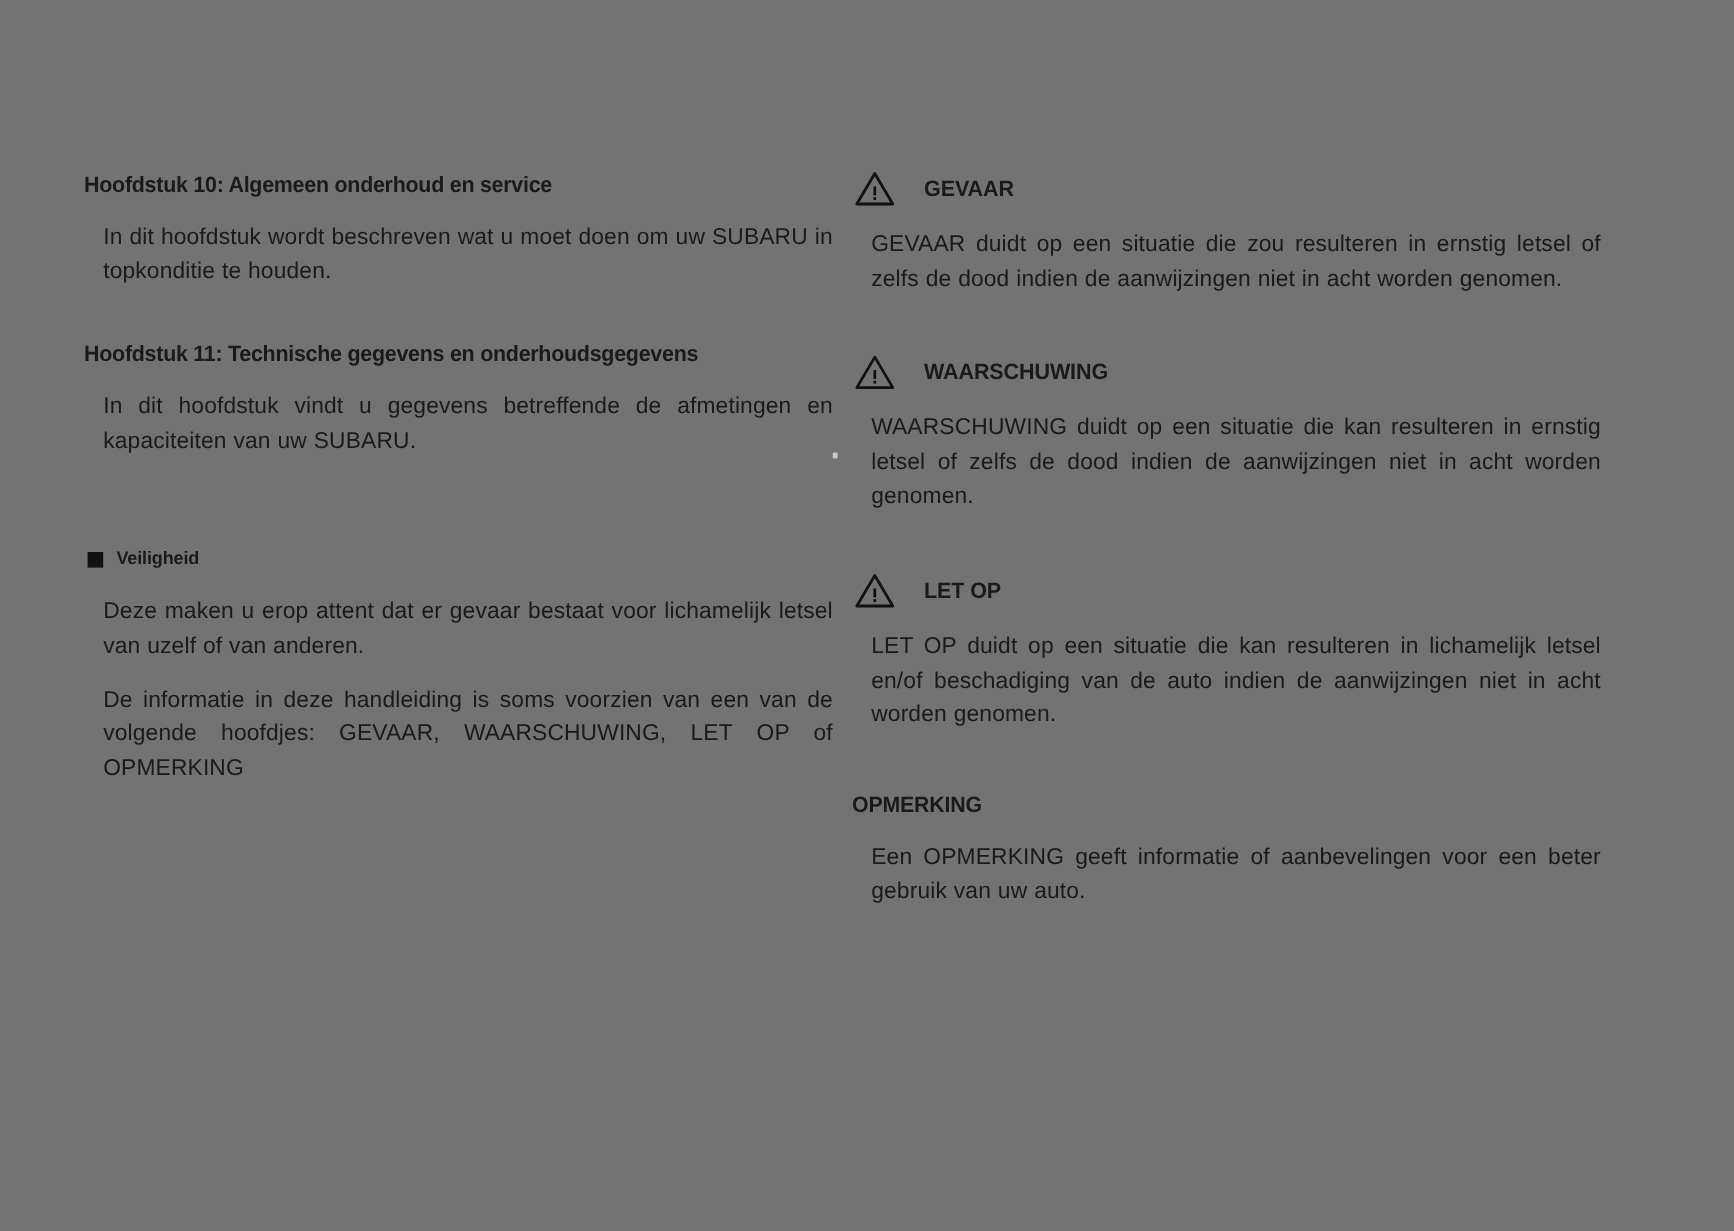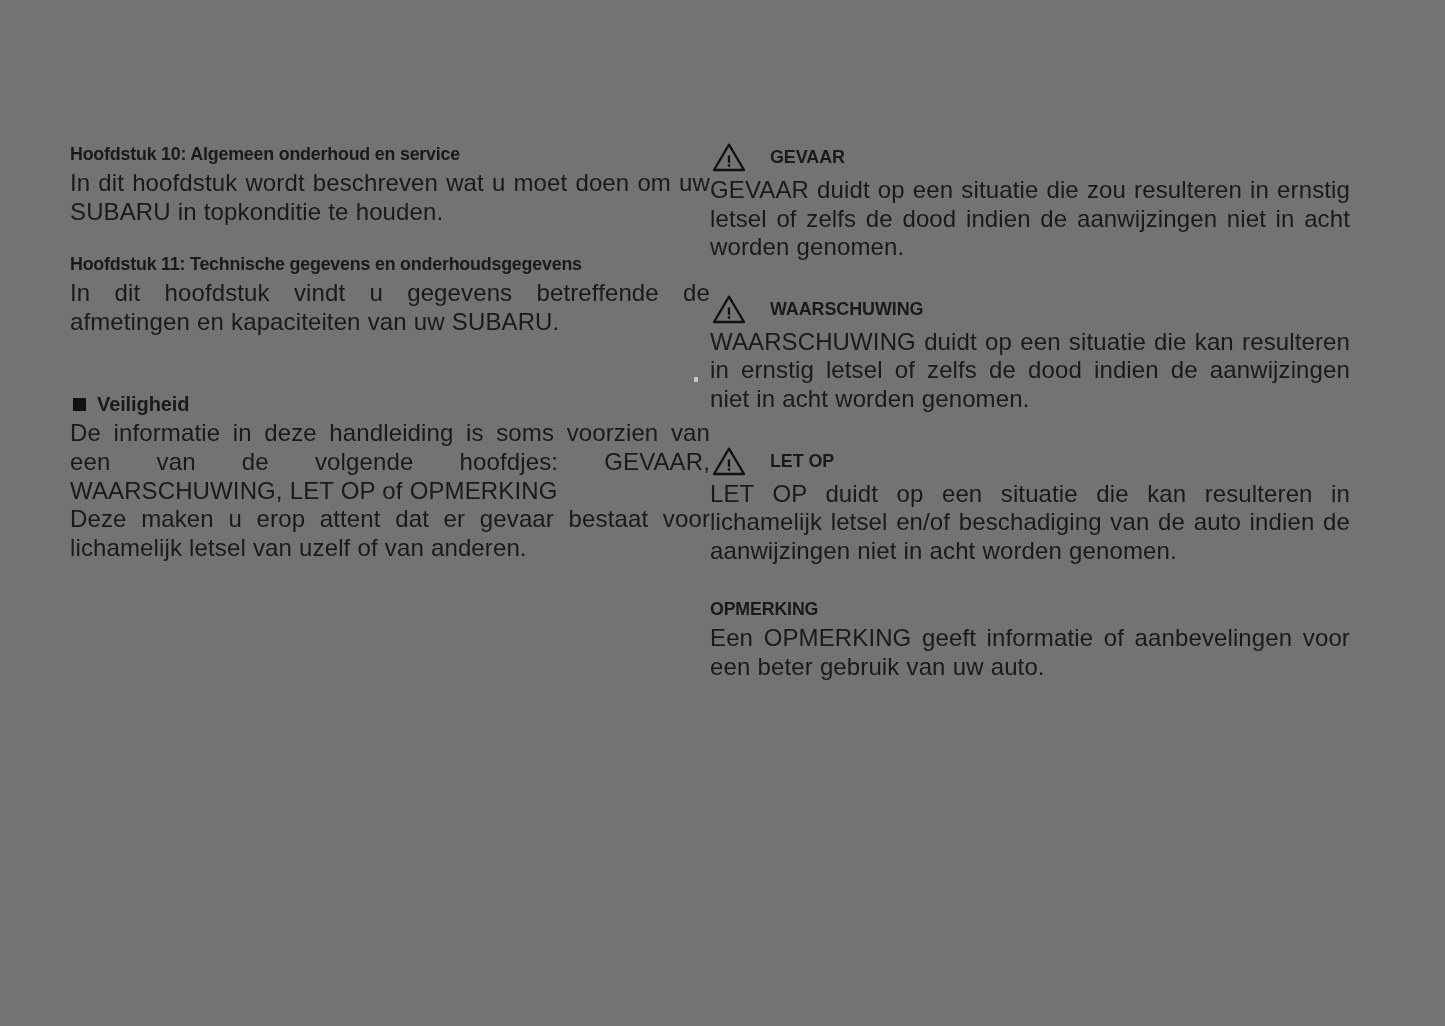--- a/index.html
+++ b/index.html
@@ -43,39 +43,39 @@
     font-weight: bold;
     line-height: 28px;
     letter-spacing: -0.22px;
     margin: 0 0 1px 0;
     transform: scaleX(0.965);
     transform-origin: left center;
     white-space: nowrap;
   }
 
   .body-text {
-    font-size: 24px;
+    font-size: 19px;
     line-height: 28.6px;
     text-align: justify;
     text-justify: inter-word;
-    margin: 0;
+    margin: 16px;
     letter-spacing: 0.12px;
     word-spacing: 0.3px;
   }
 
   .block {
     margin-bottom: 0;
   }
   .spacer-chapter { height: 24px; }
   .spacer-section { height: 30px; }
   .spacer-warn    { height: 30px; }
 
   
   .section-heading {
-    font-size: 20px;
+    font-size: 15px;
     font-weight: bold;
     line-height: 28px;
     margin: 0 0 1px 0;
     display: flex;
     align-items: center;
     letter-spacing: -0.1px;
   }
   .sq-bullet {
     display: inline-block;
     width: 13px;
@@ -156,22 +156,22 @@
     <div class="spacer-chapter"></div>
 
 
     <div class="spacer-section"></div>
 
     <div class="block">
       <div class="section-heading">
         <span class="sq-bullet"></span>
         <span>Veiligheid</span>
       </div>
+      <p class="body-text">Deze maken u erop attent dat er gevaar bestaat voor lichamelijk letsel van uzelf of van anderen.</p>
       <p class="body-text">De informatie in deze handleiding is soms voorzien van een van de volgende hoofdjes: GEVAAR, WAARSCHUWING, LET OP of OPMERKING</p>
-      <p class="body-text">Deze maken u erop attent dat er gevaar bestaat voor lichamelijk letsel van uzelf of van anderen.</p>
     </div>
 
   </div>
 
   <div class="col col-right">
 
     <div class="block">
       <div class="warn-heading">
         <svg class="warn-icon" viewBox="0 0 34 30">
           <path d="M17 2.6 L32 28 L2 28 Z" fill="none" stroke="#111111" stroke-width="2.3" stroke-linejoin="round"></path>

